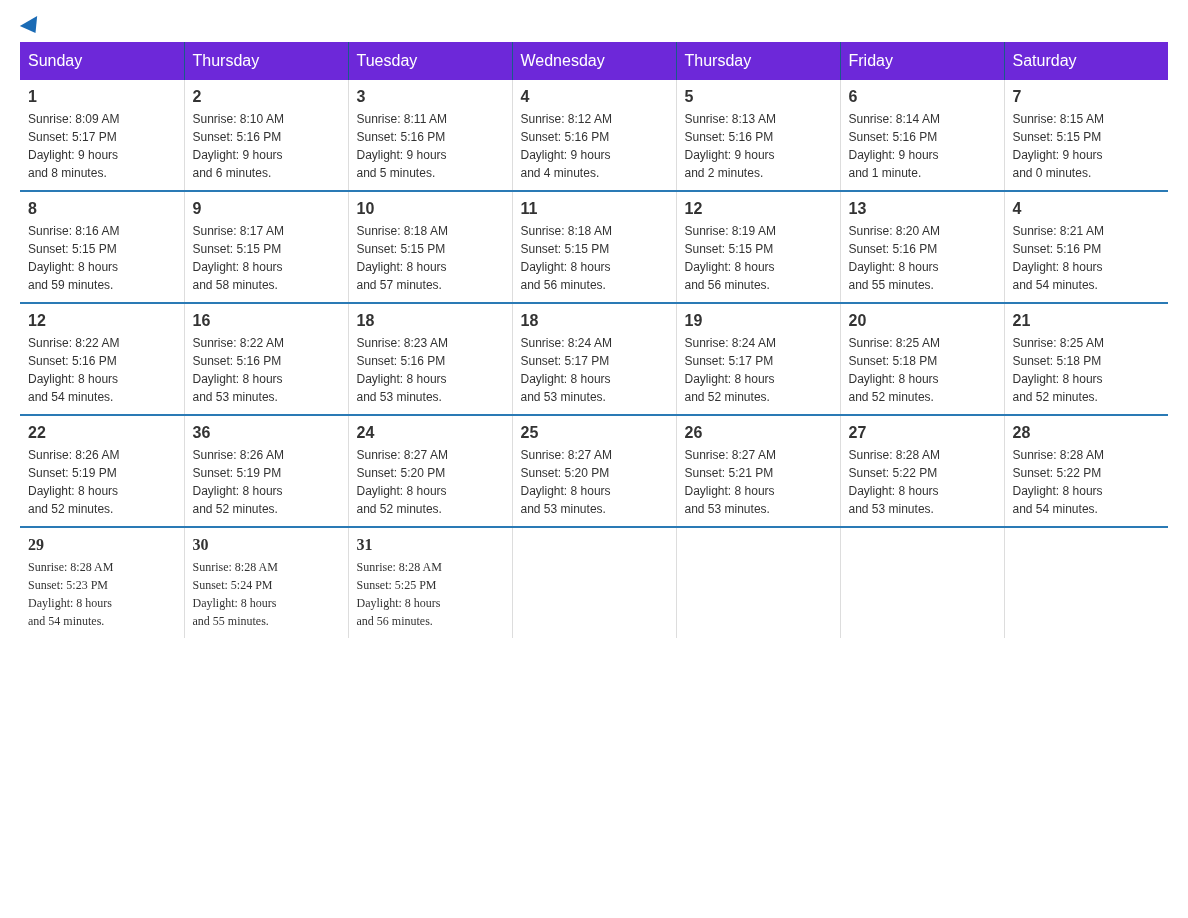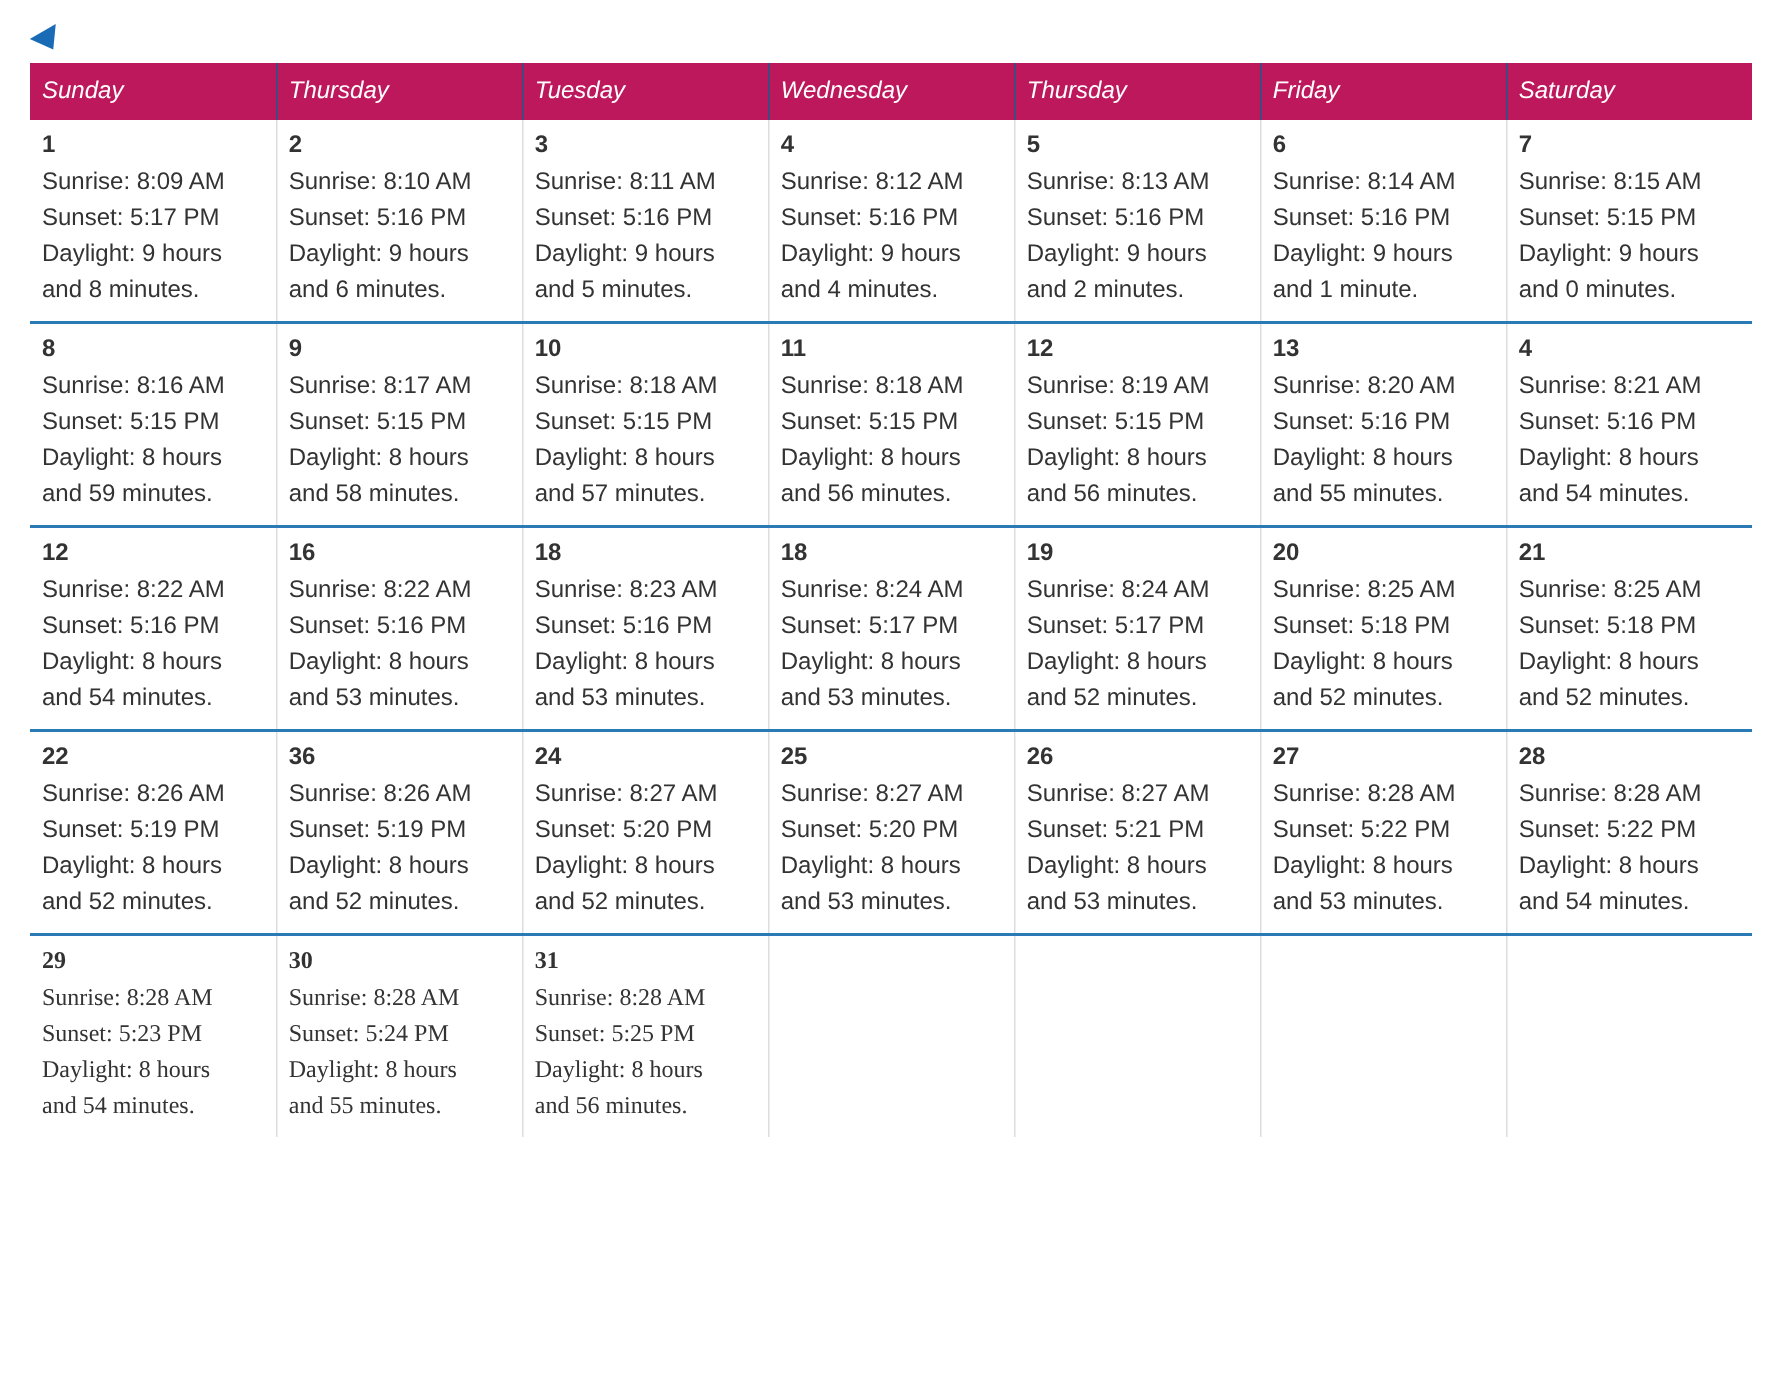--- a/index.html
+++ b/index.html
@@ -52,22 +52,21 @@
       font-size: 20px;
       color: #555;
       margin-top: 4px;
     }
     table {
       width: 100%;
       border-collapse: collapse;
       margin-top: 10px;
     }
     thead tr {
-      background-color: #be185d;
-      font-style: italic;
+      background-color: #6d28d9;
     }
     thead th {
       color: #fff;
       padding: 10px 8px;
       text-align: left;
       font-size: 16px;
       font-weight: normal;
       border-right: 1px solid #1a5a8a;
     }
     thead th:last-child { border-right: none; }
@@ -85,21 +84,21 @@
     }
     tbody td:last-child { border-right: none; }
     .day-number {
       font-size: 16px;
       font-weight: bold;
       display: block;
       margin-bottom: 4px;
     }
     .day-info {
       line-height: 1.5;
-      font-size: 16px;
+      font-size: 12px;
     }
     tbody tr:last-child {
       border-bottom: none;
       font-family: Liberation Serif, serif;
     }
   </style>
 </head>
 <body>
 
 <div class="header-area">

